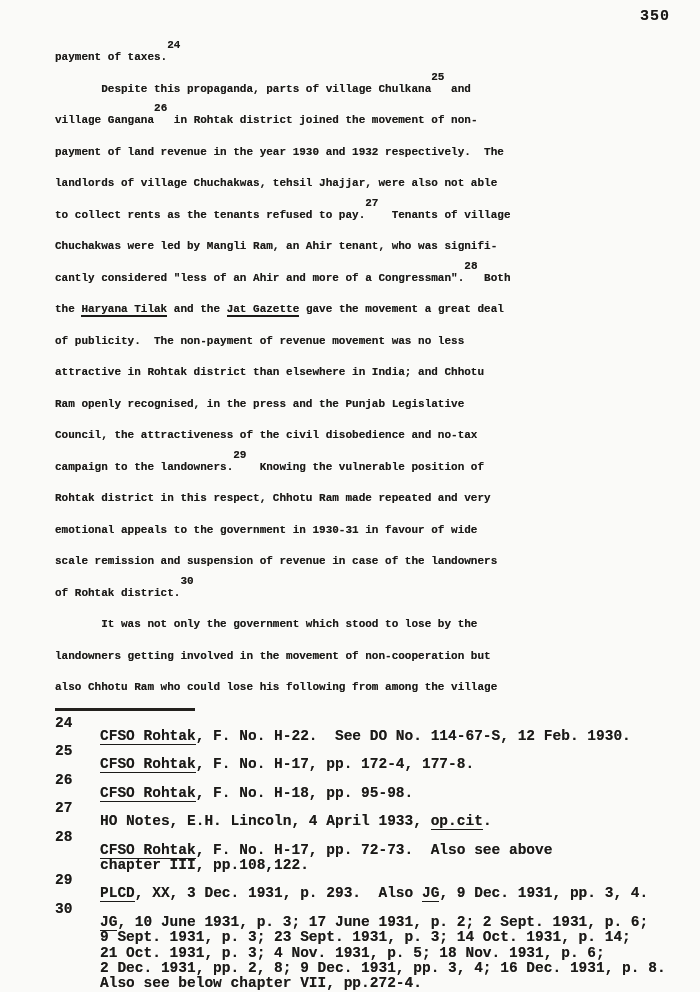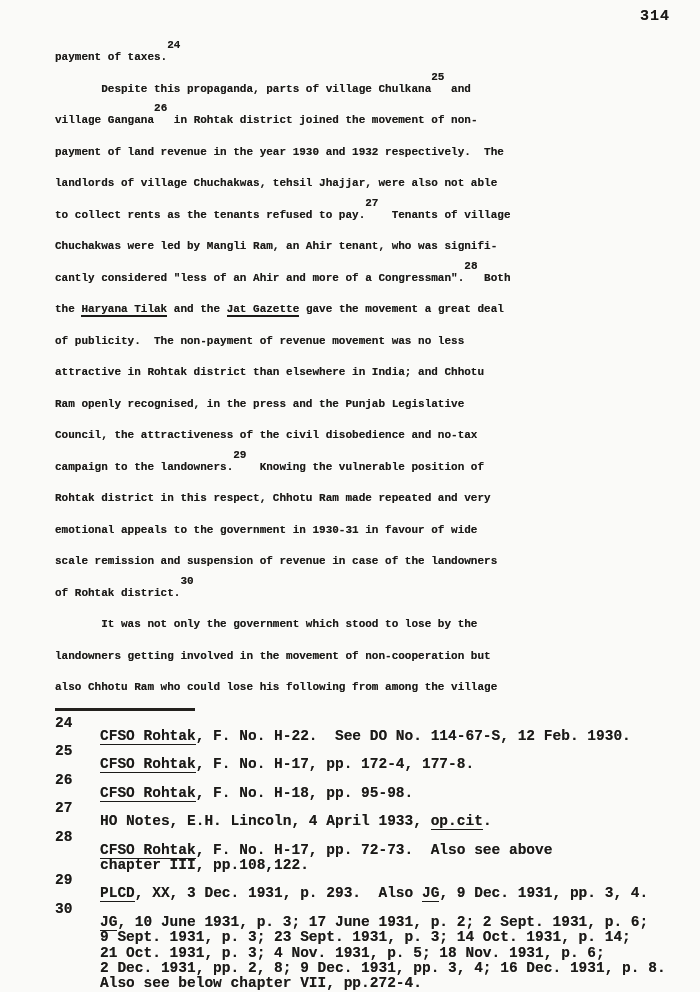--- a/index.html
+++ b/index.html
@@ -69,20 +69,20 @@
     width: 45px;
     flex: 0 0 45px;
   }
   .fn-text { flex: 1; margin-top: 13px; }
   .footnotes .u { border-bottom-width: 1.5px; }
 </style>
 </head>
 <body>
 
 <div class="page">
-  <div class="page-number">314</div>
+  <div class="page-number">350</div>
 
   <div class="body-text" id="body-text"><div class="body-line"><span>payment of taxes.</span><span class="sup">24</span></div><div class="body-line"><span>       Despite this propaganda, parts of village Chulkana</span><span class="sup">25</span><span> and</span></div><div class="body-line"><span>village Gangana</span><span class="sup">26</span><span> in Rohtak district joined the movement of non-</span></div><div class="body-line"><span>payment of land revenue in the year 1930 and 1932 respectively.  The</span></div><div class="body-line"><span>landlords of village Chuchakwas, tehsil Jhajjar, were also not able</span></div><div class="body-line"><span>to collect rents as the tenants refused to pay.</span><span class="sup">27</span><span>  Tenants of village</span></div><div class="body-line"><span>Chuchakwas were led by Mangli Ram, an Ahir tenant, who was signifi-</span></div><div class="body-line"><span>cantly considered "less of an Ahir and more of a Congressman".</span><span class="sup">28</span><span> Both</span></div><div class="body-line"><span>the </span><span class="u">Haryana Tilak</span><span> and the </span><span class="u">Jat Gazette</span><span> gave the movement a great deal</span></div><div class="body-line"><span>of publicity.  The non-payment of revenue movement was no less</span></div><div class="body-line"><span>attractive in Rohtak district than elsewhere in India; and Chhotu</span></div><div class="body-line"><span>Ram openly recognised, in the press and the Punjab Legislative</span></div><div class="body-line"><span>Council, the attractiveness of the civil disobedience and no-tax</span></div><div class="body-line"><span>campaign to the landowners.</span><span class="sup">29</span><span>  Knowing the vulnerable position of</span></div><div class="body-line"><span>Rohtak district in this respect, Chhotu Ram made repeated and very</span></div><div class="body-line"><span>emotional appeals to the government in 1930-31 in favour of wide</span></div><div class="body-line"><span>scale remission and suspension of revenue in case of the landowners</span></div><div class="body-line"><span>of Rohtak district.</span><span class="sup">30</span></div><div class="body-line"><span>       It was not only the government which stood to lose by the</span></div><div class="body-line"><span>landowners getting involved in the movement of non-cooperation but</span></div><div class="body-line"><span>also Chhotu Ram who could lose his following from among the village</span></div></div>
 
   <div class="fn-separator"></div>
 
   <div class="footnotes" id="footnotes"><div class="footnote"><span class="fn-num">24</span><div class="fn-text"><div class="fn-line"><span class="u">CFSO Rohtak</span><span>, F. No. H-22.  See DO No. 114-67-S, 12 Feb. 1930.</span></div></div></div><div class="footnote"><span class="fn-num">25</span><div class="fn-text"><div class="fn-line"><span class="u">CFSO Rohtak</span><span>, F. No. H-17, pp. 172-4, 177-8.</span></div></div></div><div class="footnote"><span class="fn-num">26</span><div class="fn-text"><div class="fn-line"><span class="u">CFSO Rohtak</span><span>, F. No. H-18, pp. 95-98.</span></div></div></div><div class="footnote"><span class="fn-num">27</span><div class="fn-text"><div class="fn-line"><span>HO Notes, E.H. Lincoln, 4 April 1933, </span><span class="u">op.cit</span><span>.</span></div></div></div><div class="footnote"><span class="fn-num">28</span><div class="fn-text"><div class="fn-line"><span class="u">CFSO Rohtak</span><span>, F. No. H-17, pp. 72-73.  Also see above</span></div><div class="fn-line"><span>chapter III, pp.108,122.</span></div></div></div><div class="footnote"><span class="fn-num">29</span><div class="fn-text"><div class="fn-line"><span class="u">PLCD</span><span>, XX, 3 Dec. 1931, p. 293.  Also </span><span class="u">JG</span><span>, 9 Dec. 1931, pp. 3, 4.</span></div></div></div><div class="footnote"><span class="fn-num">30</span><div class="fn-text"><div class="fn-line"><span class="u">JG</span><span>, 10 June 1931, p. 3; 17 June 1931, p. 2; 2 Sept. 1931, p. 6;</span></div><div class="fn-line"><span>9 Sept. 1931, p. 3; 23 Sept. 1931, p. 3; 14 Oct. 1931, p. 14;</span></div><div class="fn-line"><span>21 Oct. 1931, p. 3; 4 Nov. 1931, p. 5; 18 Nov. 1931, p. 6;</span></div><div class="fn-line"><span>2 Dec. 1931, pp. 2, 8; 9 Dec. 1931, pp. 3, 4; 16 Dec. 1931, p. 8.</span></div><div class="fn-line"><span>Also see below chapter VII, pp.272-4.</span></div></div></div></div>
 </div>
 
 </body></html>

